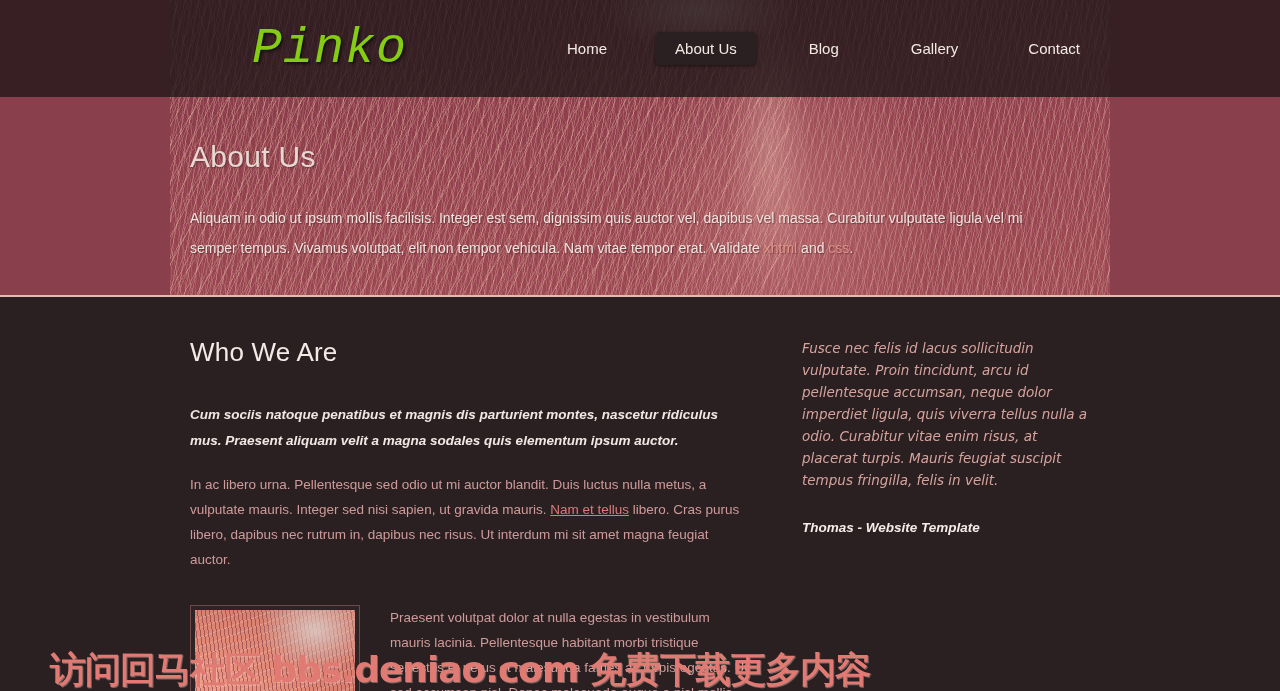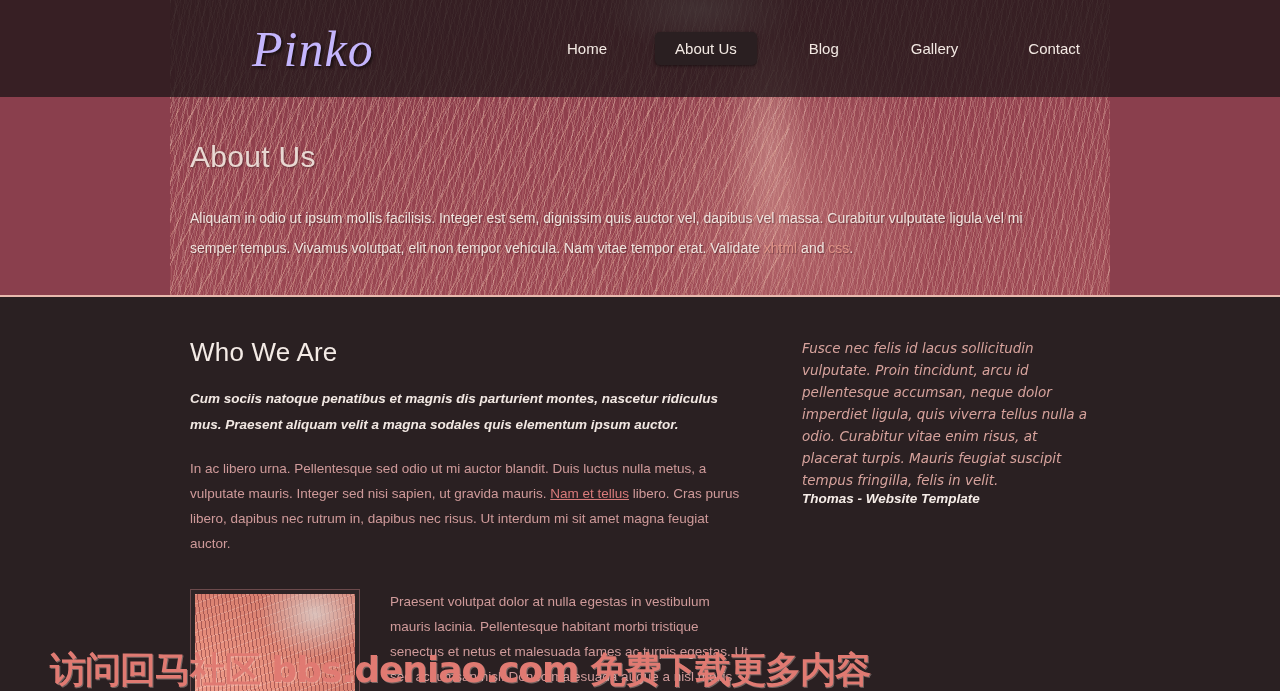--- a/index.html
+++ b/index.html
@@ -79,24 +79,24 @@
   }
 
   
   .header-bar {
     position: relative;
     height: 97px;
     display: flex;
     align-items: center;
   }
   .logo {
-    font-family: Liberation Serif, serif;
+    font-family: Liberation Mono, monospace;
     font-style: italic;
     font-size: 50px;
-    color: #c4b5fd;
+    color: #84cc16;
     letter-spacing: 1px;
     padding-left: 82px;
     text-shadow: 2px 2px 3px rgba(0,0,0,.55);
     line-height: 1;
   }
   .nav {
     margin-left: auto;
     display: flex;
     align-items: flex-start;
     padding-right: 10px;
@@ -156,21 +156,21 @@
     position: relative;
   }
   .col-left { width: 600px; padding-left: 20px; padding-right: 20px; }
   .col-right { width: 320px; padding-left: 20px; }
 
   h2.section-title {
     font-size: 26px;
     font-weight: normal;
     color: #f4ebe6;
     letter-spacing: .2px;
-    margin-bottom: 18px;
+    margin-bottom: 34px;
   }
 
   .lead {
     font-style: italic;
     font-weight: bold;
     font-size: 13.5px;
     line-height: 26px;
     color: #f2e8e3;
     margin-bottom: 18px;
   }
@@ -234,20 +234,21 @@
     line-height: 22px;
     color: #d7a39d;
     padding-left: 12px;
   }
   .quote-author {
     font-style: italic;
     font-weight: bold;
     font-size: 13.5px;
     color: #f5ece7;
     padding-left: 12px;
+    margin-top: 29px;
   }
 
   
   .watermark {
     position: absolute;
     left: 50px;
     top: 646px;
     font-size: 36px;
     font-weight: bold;
     font-family: "DejaVu Sans", sans-serif;

